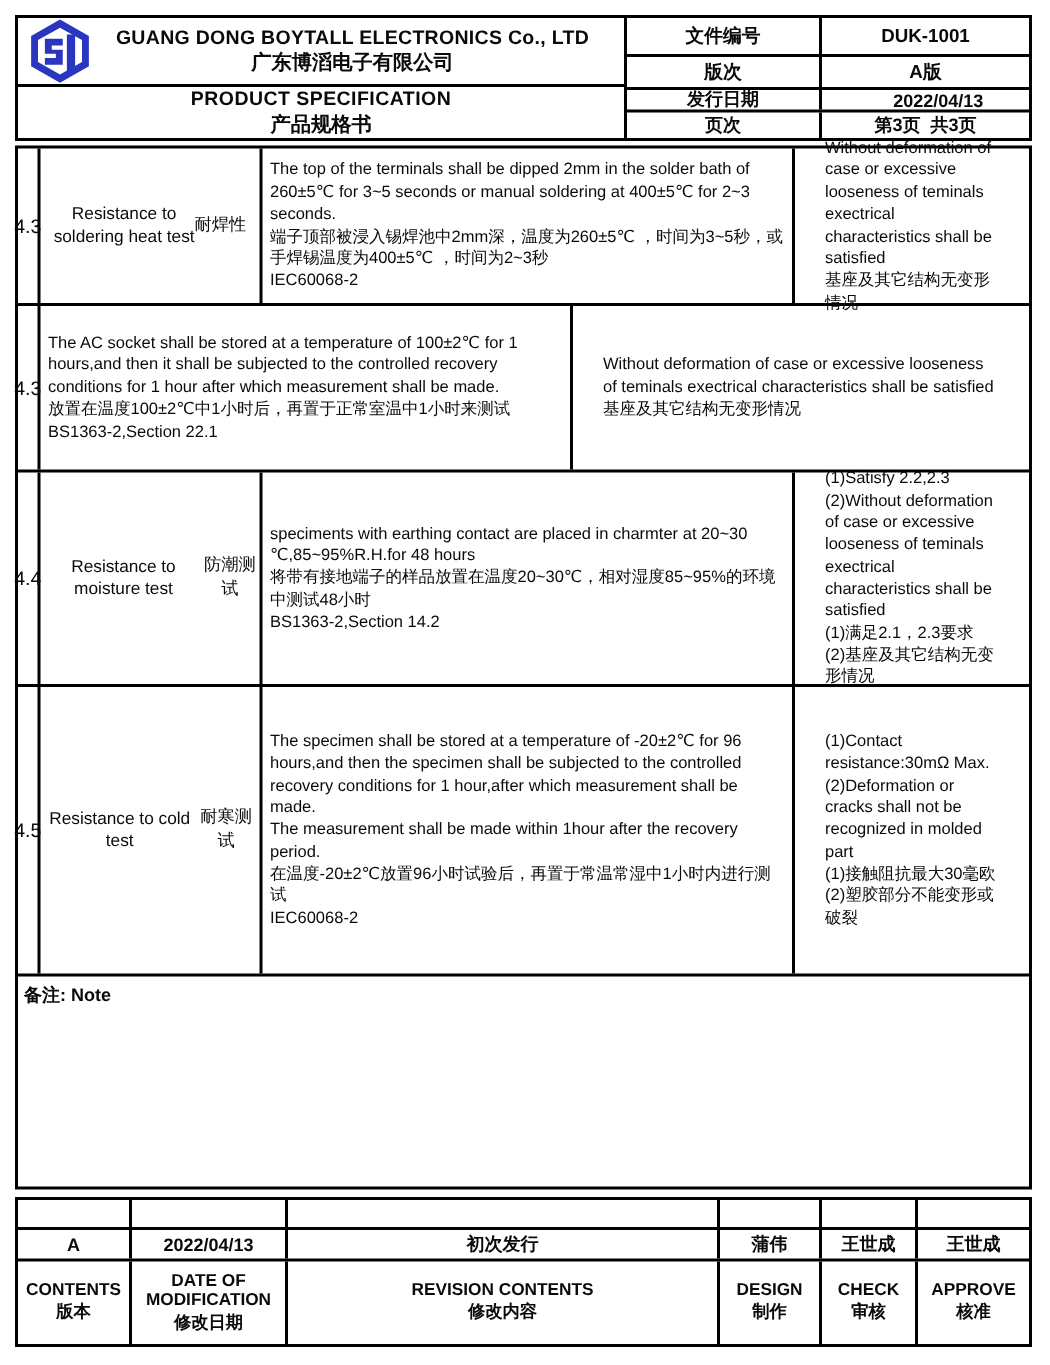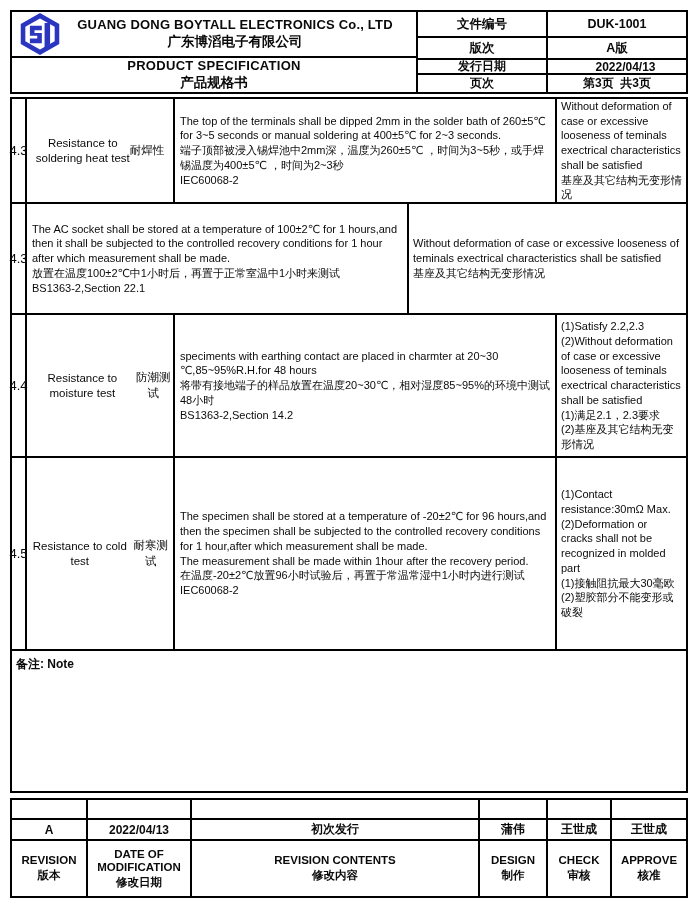--- a/index.html
+++ b/index.html
@@ -56,25 +56,25 @@
     width:15px; flex:none; display:flex; align-items:center; justify-content:center;
     font-size:13px;
   }
   .cell.name {
     width:148px; flex:none; display:flex; flex-direction:row;
     align-items:center; justify-content:center; text-align:center; padding:2px;
   }
   .name-en { font-size:11.5px; white-space:pre-line; line-height:1.3; }
   .name-cn { font-size:11.5px; line-height:1.35; }
   .cell.desc {
-    width:382px; flex:none; display:flex; align-items:center;
+    width:355px; flex:none; display:flex; align-items:center;
     padding:3px 5px;
     justify-content:flex-end;
   }
-  .cell.crit { flex:1; border-right:none; display:flex; align-items:center; padding:3px 4px; }
+  .cell.crit { flex:1; border-right:none; display:flex; align-items:center; padding:3px 20px; }
   .mtext { font-size:11px; line-height:1.34; white-space:pre-line; }
 
   .note-row { flex:1; border-bottom:none; padding:3px 5px 0 4px;border-radius:14px; }
   .note-label { font-size:12px; font-weight:bold; }
 
   
   .bottom-table {
     position:absolute; left:10px; top:798px; width:678px; height:100px;
     border:2px solid #000; display:flex; flex-direction:column;
   }
@@ -228,21 +228,21 @@
     <div class="brow entry">
       <div class="bcell c1">A</div>
       <div class="bcell c2">2022/04/13</div>
       <div class="bcell c3">初次发行</div>
       <div class="bcell c4">蒲伟</div>
       <div class="bcell c5">王世成</div>
       <div class="bcell c6">王世成</div>
     </div>
     <div class="brow bheader">
       <div class="bcell c1">
-        <div class="ben">REVISION</div>
+        <div class="ben">CONTENTS</div>
         <div class="bcn">版本</div>
       </div>
       <div class="bcell c2">
         <div class="ben">DATE OF
 MODIFICATION</div>
         <div class="bcn">修改日期</div>
       </div>
       <div class="bcell c3">
         <div class="ben">REVISION CONTENTS</div>
         <div class="bcn">修改内容</div>

